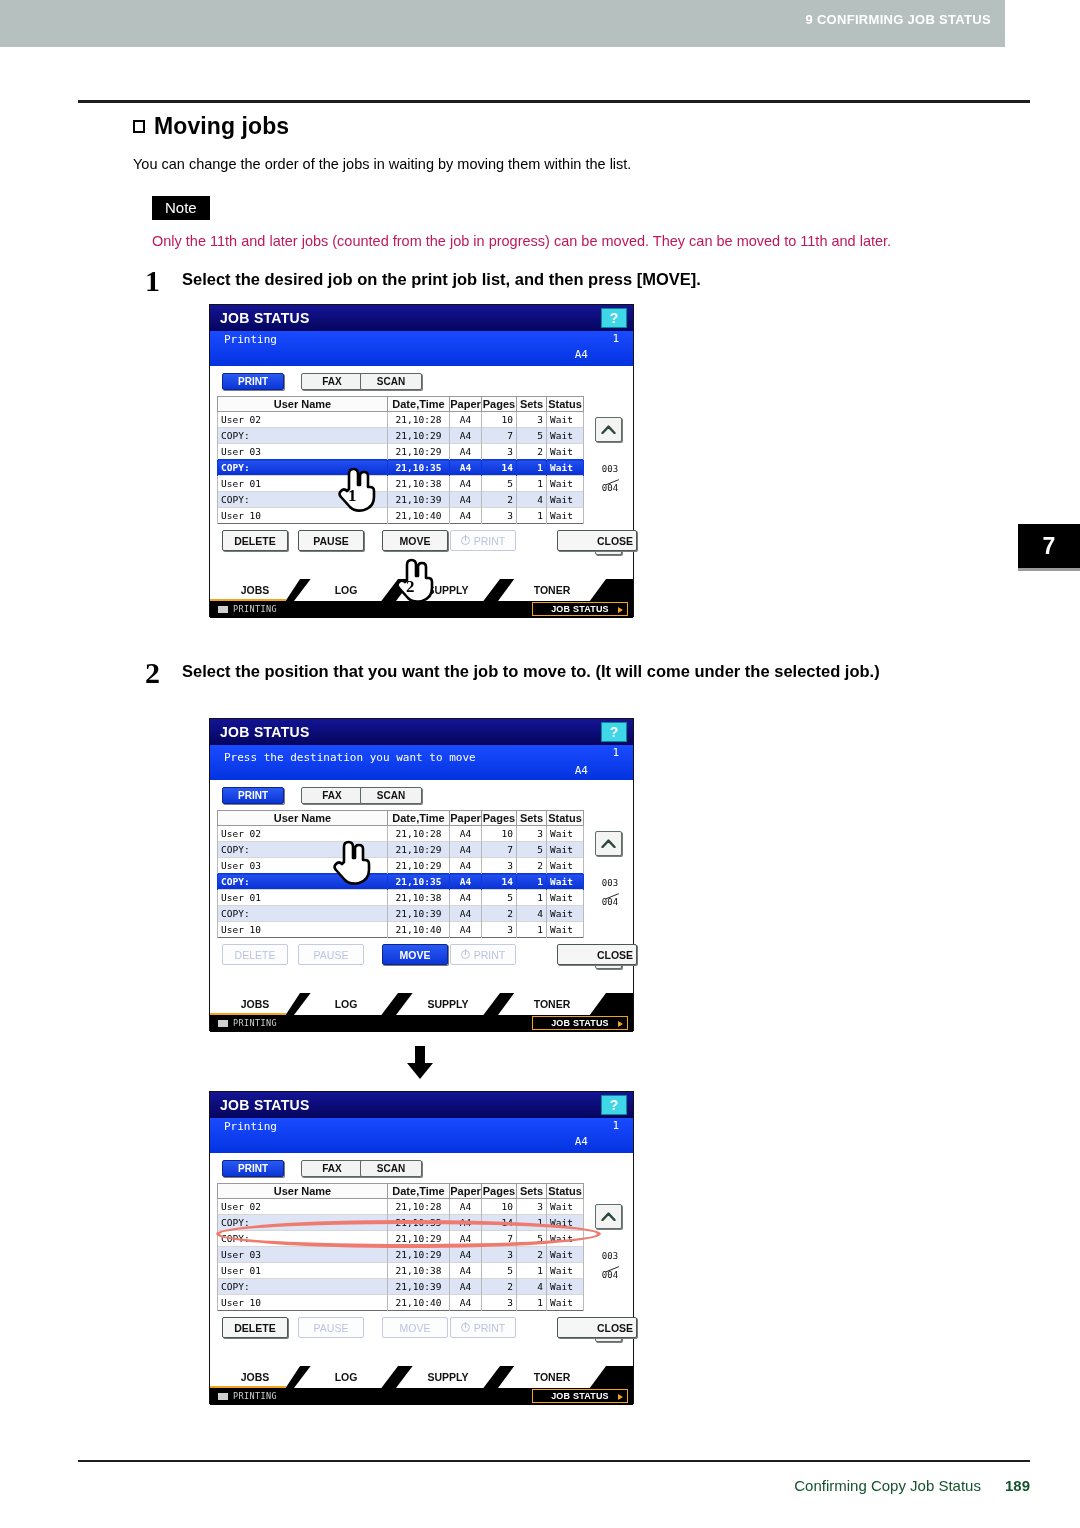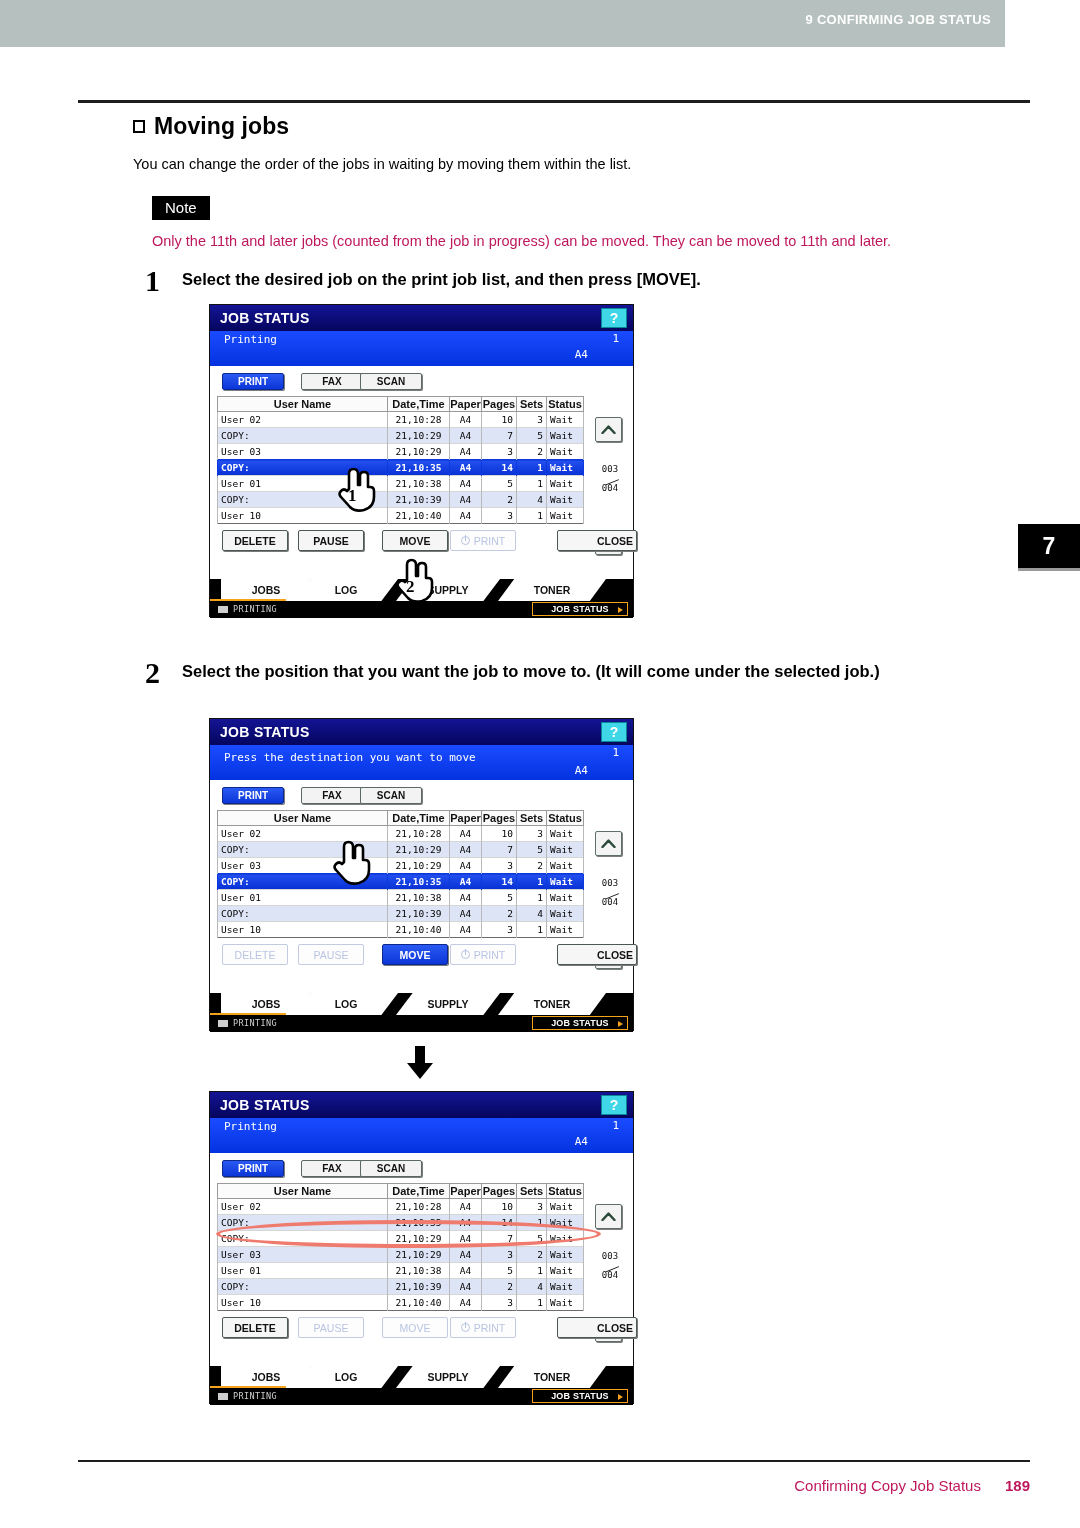--- a/index.html
+++ b/index.html
@@ -265,21 +265,21 @@
   }
 
   
   .tab-strip { position:relative; height:22px; background:#000; }
   .lcd-tab {
     position:absolute; top:0; height:22px;
     background:#ffffff;
     font-size:10.5px; font-weight:bold; color:#111;
     display:flex; align-items:center; justify-content:center;
   }
-  .lcd-tab.t1 { left:11px;   width:90px;  clip-path:polygon(0 0, 100% 0, 84% 100%, 0 100%);align-items:center; }
+  .lcd-tab.t1 { left:0;   width:90px;  clip-path:polygon(0 0, 100% 0, 84% 100%, 0 100%);align-items:center; }
   .lcd-tab.t2 { left:84px;  width:104px; clip-path:polygon(16% 0, 100% 0, 84% 100%, 0 100%); }
   .lcd-tab.t3 { left:186px; width:104px; clip-path:polygon(16% 0, 100% 0, 84% 100%, 0 100%); }
   .lcd-tab.t4 { left:288px; width:108px; clip-path:polygon(15% 0, 100% 0, 85% 100%, 0 100%); }
   .lcd-tab span { pointer-events:none; }
   .tab-underline {
     position:absolute; left:0; top:20px; width:76px; height:3px;
     background:#f5a21d;
   }
 
   
@@ -321,21 +321,21 @@
   .red-ellipse {
     position:absolute;
     border:4px solid #ef7b6f;
     border-radius:50%;
     pointer-events:none;
   }
 
   
   .footer-text {
     position:absolute; right:50px; top:1477px;
-    font-size:15px; color:#be185d;
+    font-size:15px; color:#14532d;
   }
   .footer-text .pg { margin-left:24px; font-weight:bold; }
 </style>
 </head>
 <body>
 
 <div class="page-header">
   <div class="hdr-text">9 CONFIRMING JOB STATUS</div>
 </div>
 

